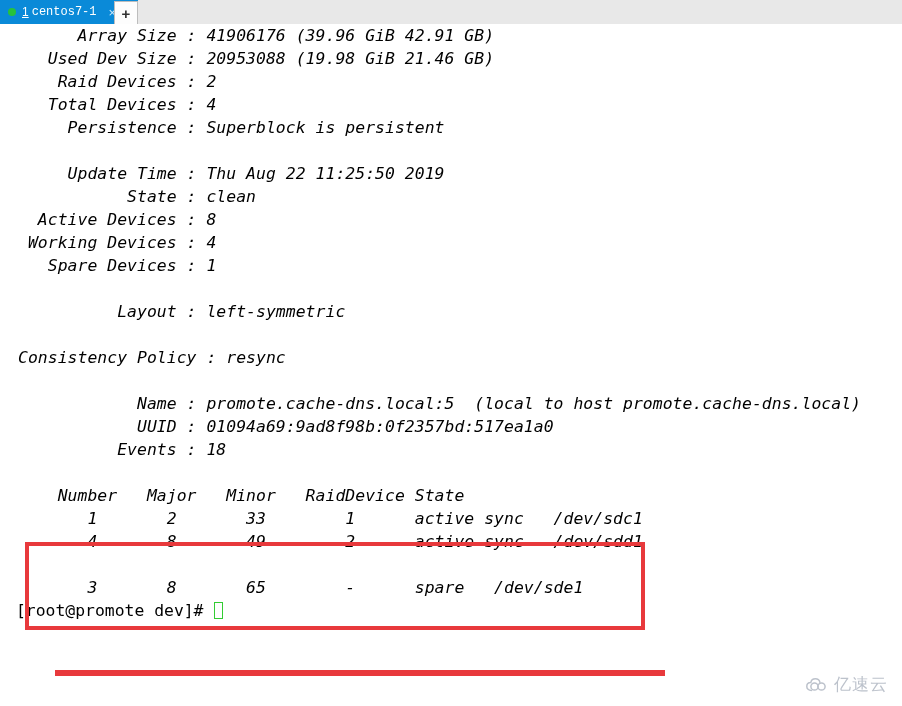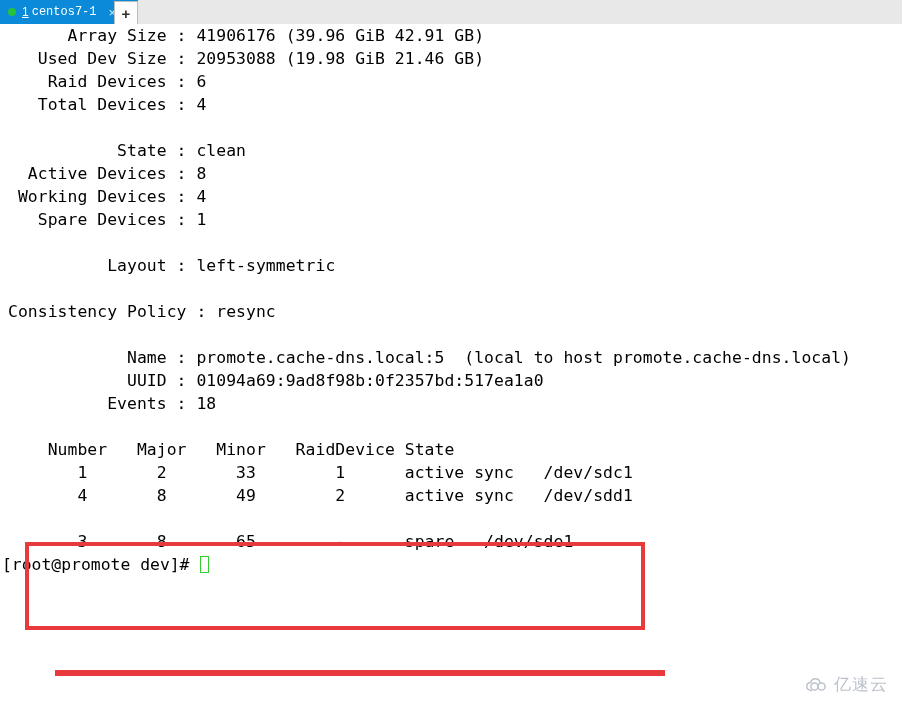--- a/index.html
+++ b/index.html
@@ -106,28 +106,29 @@
     background: #ffffff;
     color: #000000;
     font-family: "DejaVu Sans Mono", "Liberation Mono", monospace;
     font-size: 16.4px;
     line-height: 23px;
     overflow: hidden;
   }
   .line {
     white-space: pre;
     height: 23px;
-    padding-left: 8px;
+    padding-left: 18px;
     letter-spacing: 0.05px;
+    font-style: italic;
   }
 
   .prompt-line {
     white-space: pre;
     height: 23px;
-    padding-left: 2px;
+    padding-left: 16px;
     display: flex;
     align-items: center;
   }
   .cursor {
     display: inline-block;
     width: 9px;
     height: 17px;
     border: 1.5px solid #33cc33;
     box-sizing: border-box;
     margin-left: 10px;
@@ -185,23 +186,25 @@
     <span class="tab-title">centos7-1</span>
     <span class="tab-close">×</span>
   </div>
 
   <div class="newtab">+</div>
 </div>
 
 <div class="terminal">
   <div class="line">      Array Size : 41906176 (39.96 GiB 42.91 GB)</div>
   <div class="line">   Used Dev Size : 20953088 (19.98 GiB 21.46 GB)</div>
-  <div class="line">    Raid Devices : 6</div>
+  <div class="line">    Raid Devices : 2</div>
   <div class="line">   Total Devices : 4</div>
-  <div class="line"></div>
+  <div class="line">     Persistence : Superblock is persistent</div>
+  <div class="line"></div>
+  <div class="line">     Update Time : Thu Aug 22 11:25:50 2019</div>
   <div class="line">           State : clean</div>
   <div class="line">  Active Devices : 8</div>
   <div class="line"> Working Devices : 4</div>
   <div class="line">   Spare Devices : 1</div>
   <div class="line"></div>
   <div class="line">          Layout : left-symmetric</div>
   <div class="line"></div>
   <div class="line">Consistency Policy : resync</div>
   <div class="line"></div>
   <div class="line">            Name : promote.cache-dns.local:5  (local to host promote.cache-dns.local)</div>

